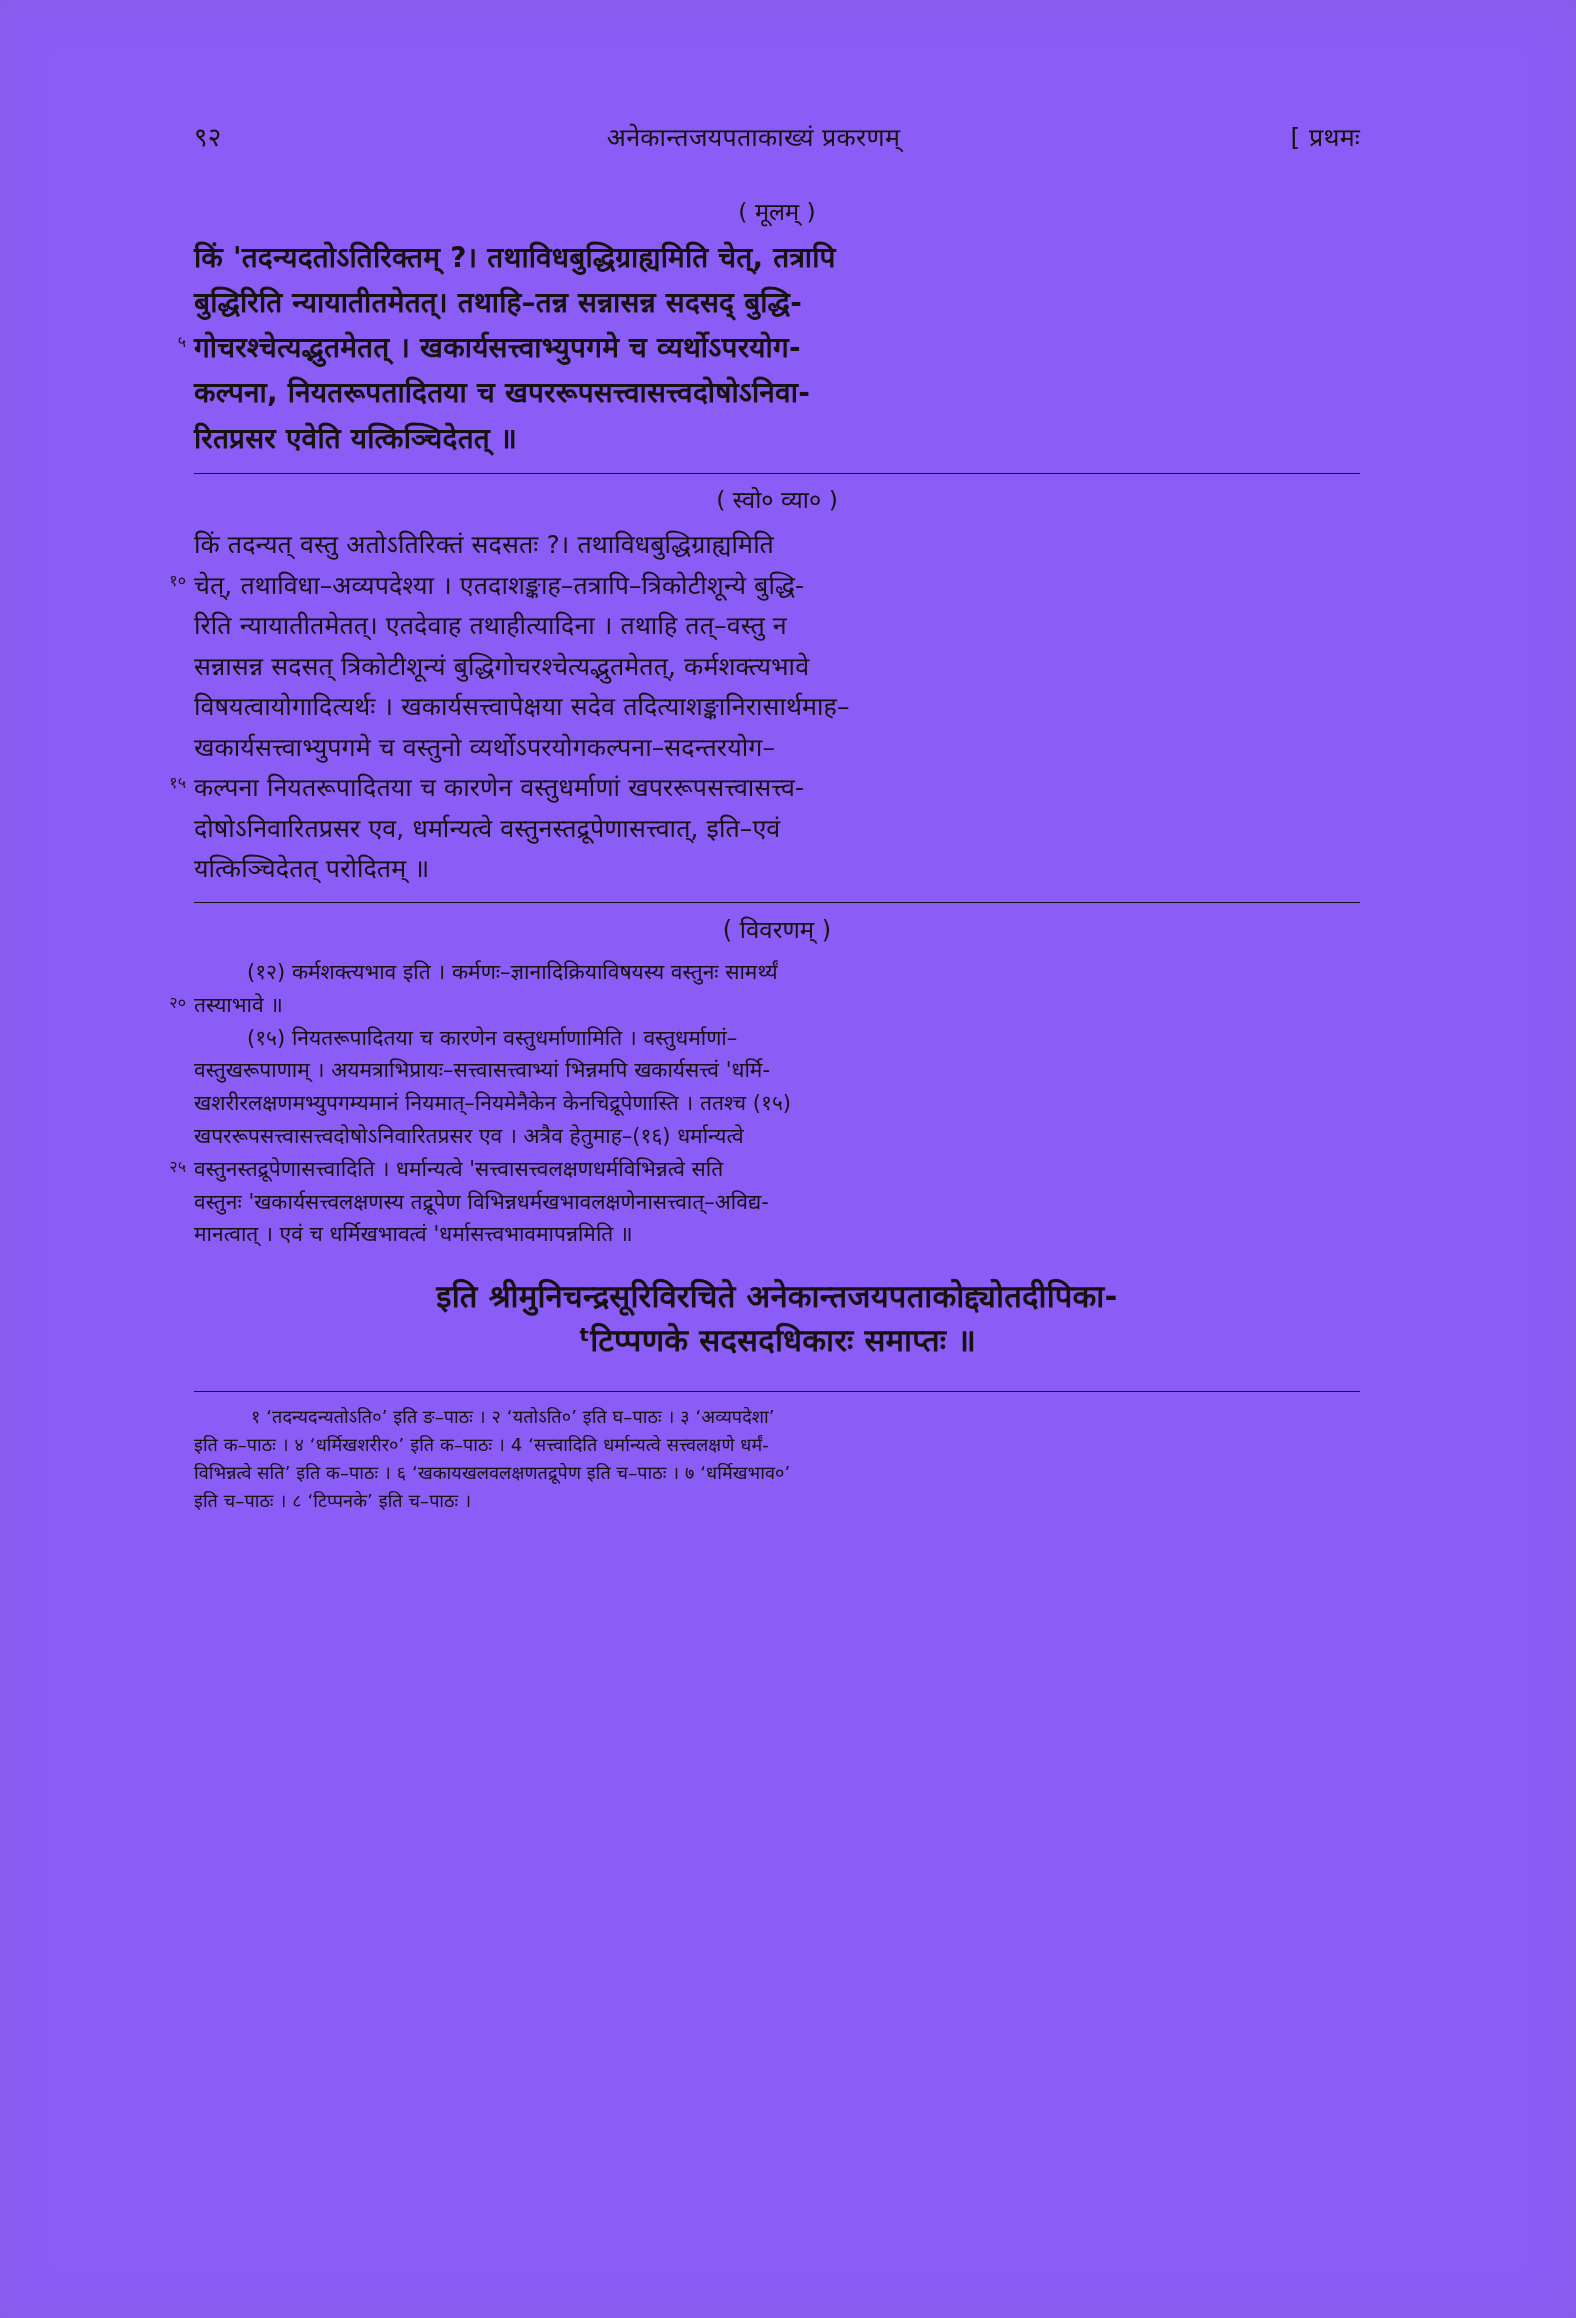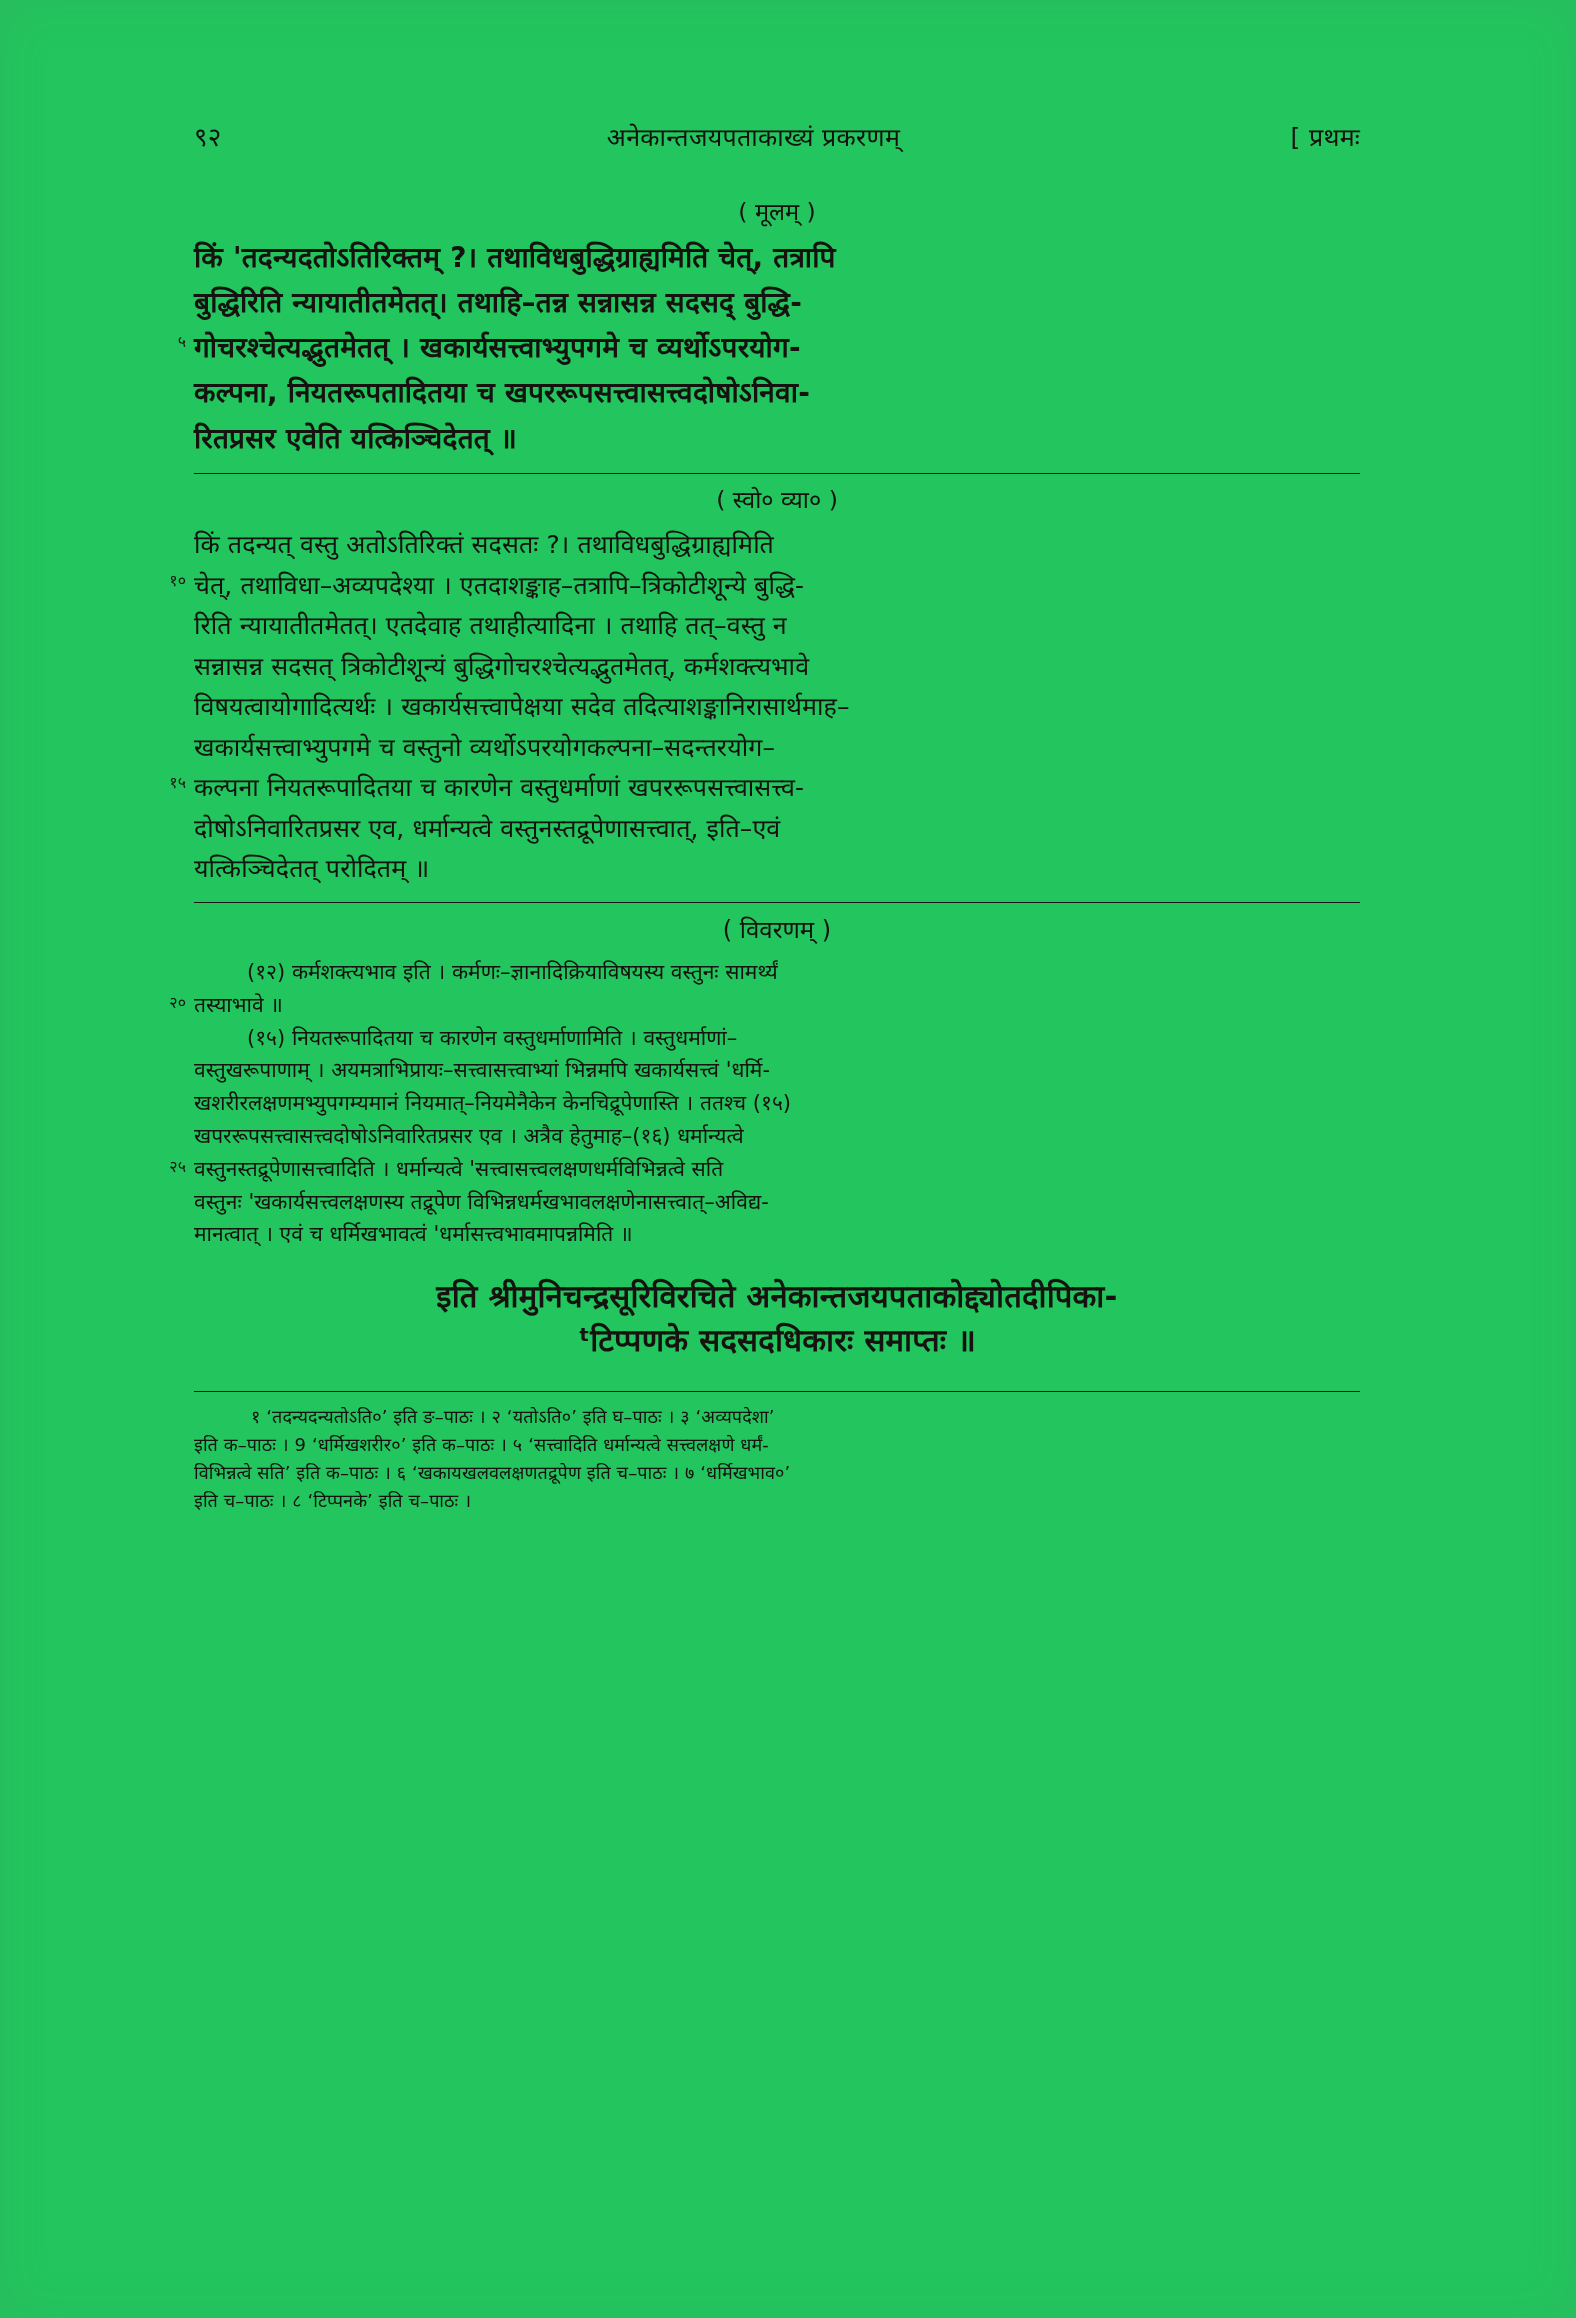--- a/index.html
+++ b/index.html
@@ -13,21 +13,21 @@
     font-family: "DejaVu Sans", sans-serif;
     color: #16120f;
     position: relative;
     overflow: hidden;
   }
   .page {
     position: absolute;
     left: 0; top: 0;
     width: 1576px;
     height: 2319px;
-    background: #22c55e;
+    background: #8b5cf6;
   }
   
   .page::before {
     content: "";
     position: absolute;
     left: 0; top: 0; right: 0; bottom: 0;
     box-shadow: inset 0 0 53px rgba(120,110,100,0.10);
     pointer-events: none;
   }
 
@@ -282,20 +282,20 @@
 
     <div class="colophon">
       <div>इति श्रीमुनिचन्द्रसूरिविरचिते अनेकान्तजयपताकोद्द्योतदीपिका-</div>
       <div>ᵗटिप्पणके सदसदधिकारः समाप्तः ॥</div>
     </div>
 
     <hr class="footrule">
 
     <div class="footnotes">
       <div class="fline fn-first">१ ‘तदन्यदन्यतोऽति०’ इति ङ–पाठः ।   २ ‘यतोऽति०’ इति घ–पाठः ।   ३ ‘अव्यपदेशा’</div>
-      <div class="fline">इति क–पाठः ।   9 ‘धर्मिखशरीर०’ इति क–पाठः ।   ५ ‘सत्त्वादिति धर्मान्यत्वे सत्त्वलक्षणे धर्मं-</div>
+      <div class="fline">इति क–पाठः ।   ४ ‘धर्मिखशरीर०’ इति क–पाठः ।   4 ‘सत्त्वादिति धर्मान्यत्वे सत्त्वलक्षणे धर्मं-</div>
       <div class="fline">विभिन्नत्वे सति’ इति क–पाठः ।  ६ ‘खकायखलवलक्षणतद्रूपेण इति च–पाठः ।   ७ ‘धर्मिखभाव०’</div>
       <div class="fline">इति च–पाठः ।    ८ ‘टिप्पनके’ इति च–पाठः ।</div>
     </div>
 
   </div>
 </div>
 
 
 </body></html>

